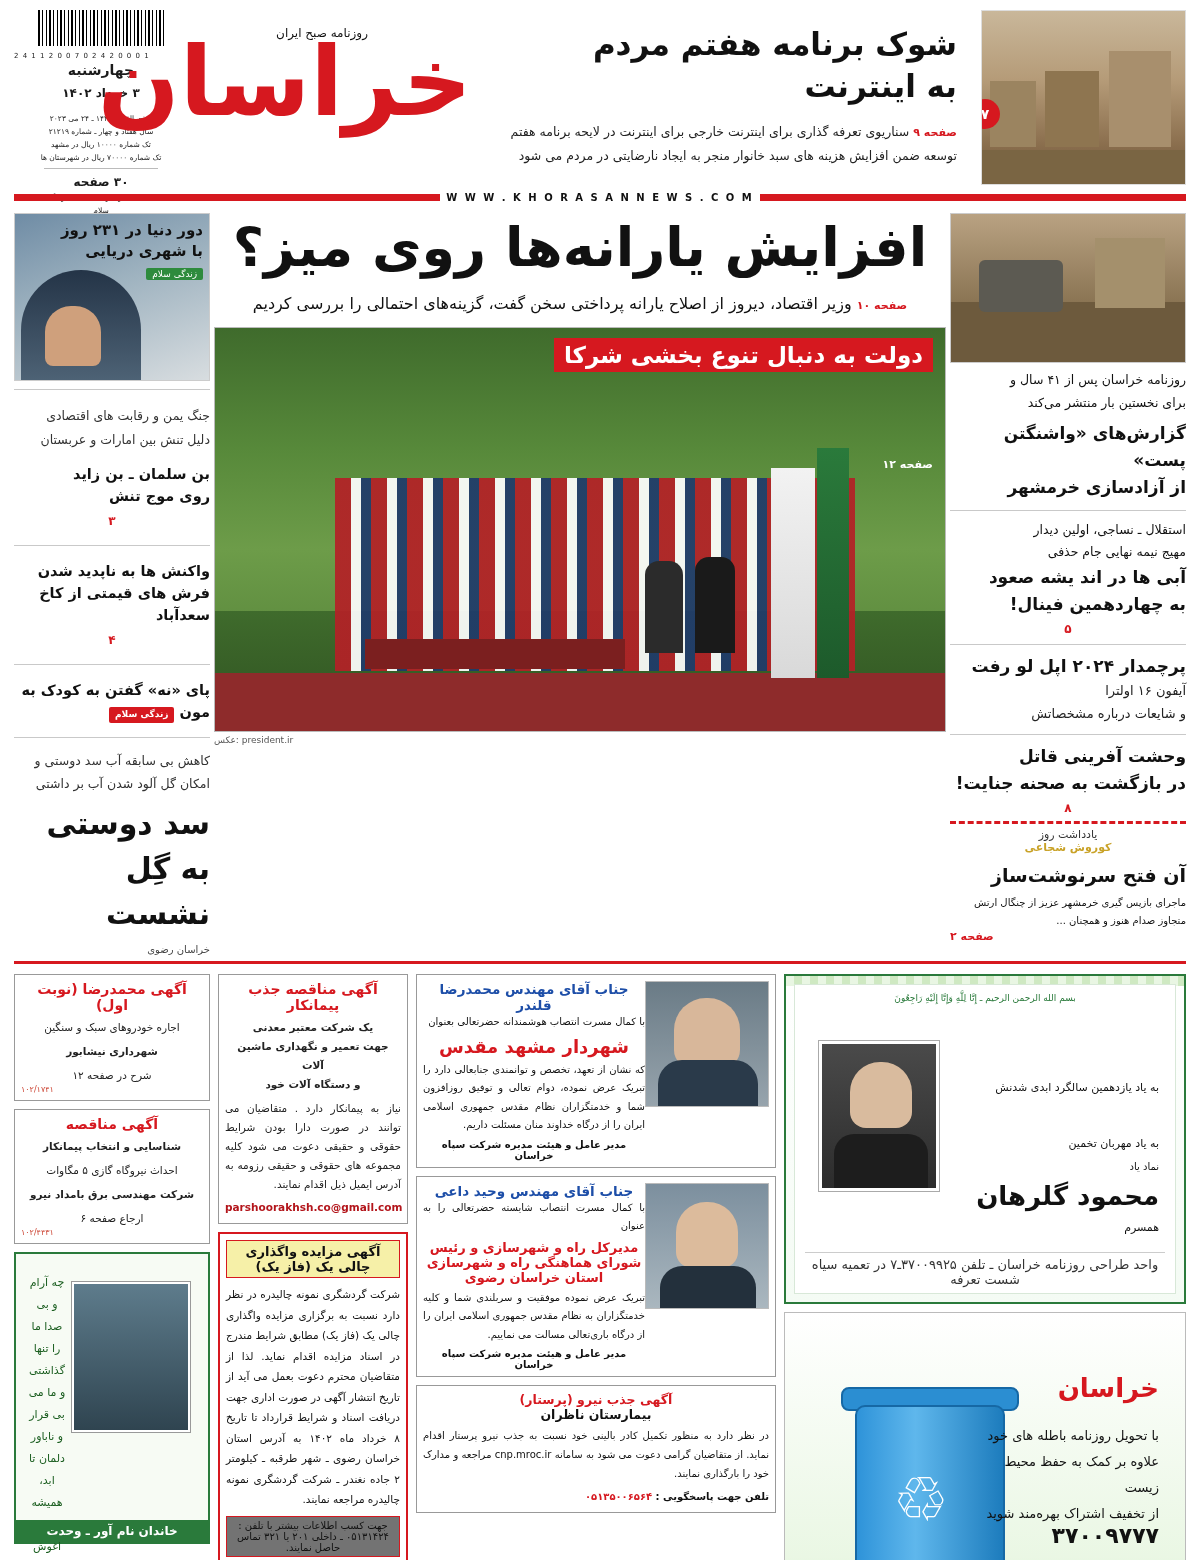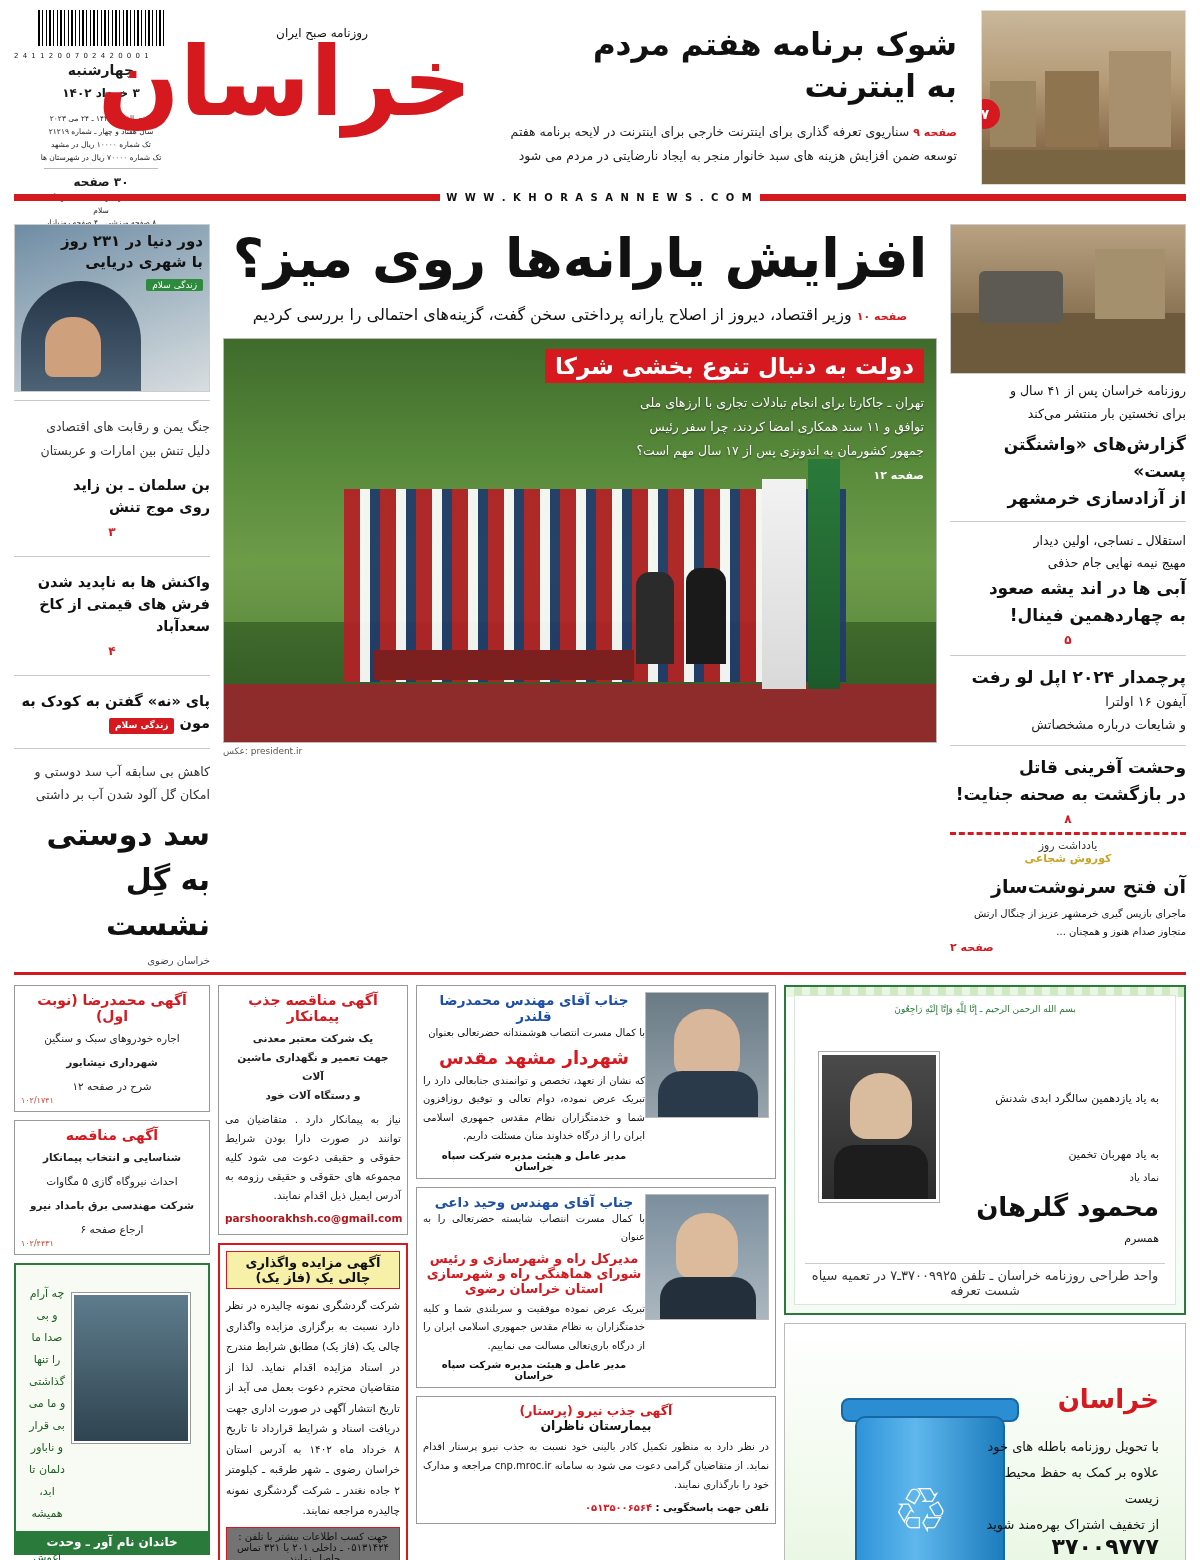--- a/index.html
+++ b/index.html
@@ -38,21 +38,21 @@
   .mast-photo .sky { position:absolute; inset:0; background: linear-gradient(#c9b79a, #b59b78 40%, #8d7150 75%, #6d5336); }
   .mast-photo .bld { position:absolute; background:#a88f6d; }
   .badge-circle { position: absolute; left: -12px; top: 88px; width: 30px; height: 30px; border-radius: 50%;
     background: #d6181f; color: #fff; font-size: 14px; font-weight: bold; display: flex; align-items: center; justify-content: center; }
 
   .url-bar { display: flex; align-items: center; gap: 6px; margin-top: 2px; }
   .url-bar .wline { flex: 1; height: 7px; background: #d6181f; }
   .url-text { font-size: 10px; letter-spacing: 2px; color: #111; direction: ltr; font-weight: bold; }
 
   
-  .main { display: flex; flex-direction: row-reverse; gap: 13px; margin-top: 21px; justify-content: flex-end; }
+  .main { display: flex; flex-direction: row-reverse; gap: 4px; margin-top: 10px; justify-content: flex-end; }
   .col-right { width: 196px; }
   .col-center { flex: 1; }
   .col-left { width: 236px; }
 
   .hr-red { height: 3px; background: #d6181f; margin: 6px 0; }
   .hr-thin { height: 1px; background: #c9c9c9; margin: 8px 0; }
 
   
   .photo-box { width: 100%; height: 168px; border: 1px solid #ccc; position: relative; overflow: hidden;
     background: linear-gradient(160deg,#6f8ca5,#9fb3c0 45%,#d8dde0); }
@@ -257,21 +257,20 @@
       <div class="center-photo">
         <div style="position:absolute;left:0;right:0;bottom:0;height:120px;background:linear-gradient(#3f6b2c,#2f5221);"></div>
         <div style="position:absolute;left:0;right:0;bottom:0;height:58px;background:#8e2b2b;"></div>
         <div style="position:absolute;left:120px;right:90px;top:150px;bottom:60px;background:repeating-linear-gradient(90deg,#b42026 0 16px,#ffffff 16px 26px,#1f3a6b 26px 36px);opacity:.92;"></div>
         <div style="position:absolute;right:130px;top:140px;width:44px;height:210px;background:linear-gradient(#f2f2f2,#d9d9d9);"></div>
         <div style="position:absolute;right:96px;top:120px;width:32px;height:230px;background:linear-gradient(#2a7a3b,#1d5a2b);"></div>
         <div style="position:absolute;left:150px;bottom:62px;width:260px;height:30px;background:#7b1f1f;"></div>
         <div style="position:absolute;right:210px;bottom:78px;width:40px;height:96px;background:#1a1a1a;border-radius:14px 14px 0 0;"></div>
         <div style="position:absolute;right:262px;bottom:78px;width:38px;height:92px;background:#2b2b2b;border-radius:14px 14px 0 0;"></div>
         <div class="cp-title">دولت به دنبال تنوع بخشی شرکا</div>
-        <div class="cp-text">تهران ـ جاکارتا برای انجام تبادلات تجاری با ارزهای ملی توافق و ۱۱ سند همکاری امضا کردند، چرا سفر رئیس جمهور کشورمان به اندونزی پس از ۱۷ سال مهم است؟</div>
         <div class="cp-page">صفحه ۱۲</div>
       </div>
       <div class="photo-credit">عکس: president.ir</div>
     </div>
 
     <div class="col-left">
       <div class="lc-photo">
         <div style="position:absolute;left:0;right:0;bottom:0;height:60px;background:#6d5a3d;"></div>
         <div style="position:absolute;right:20px;top:24px;width:70px;height:70px;background:#a4906c;"></div>
         <div style="position:absolute;left:28px;top:46px;width:84px;height:52px;background:#5c5a52;border-radius:6px;"></div>

